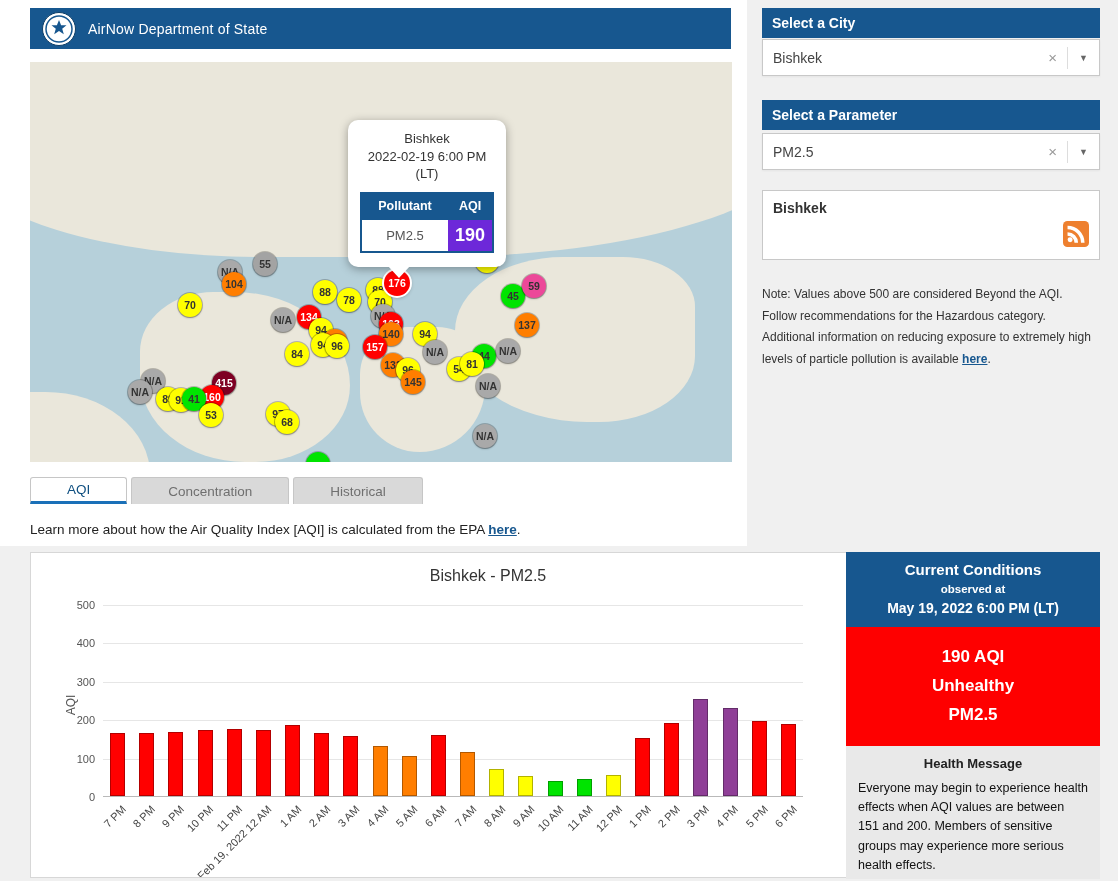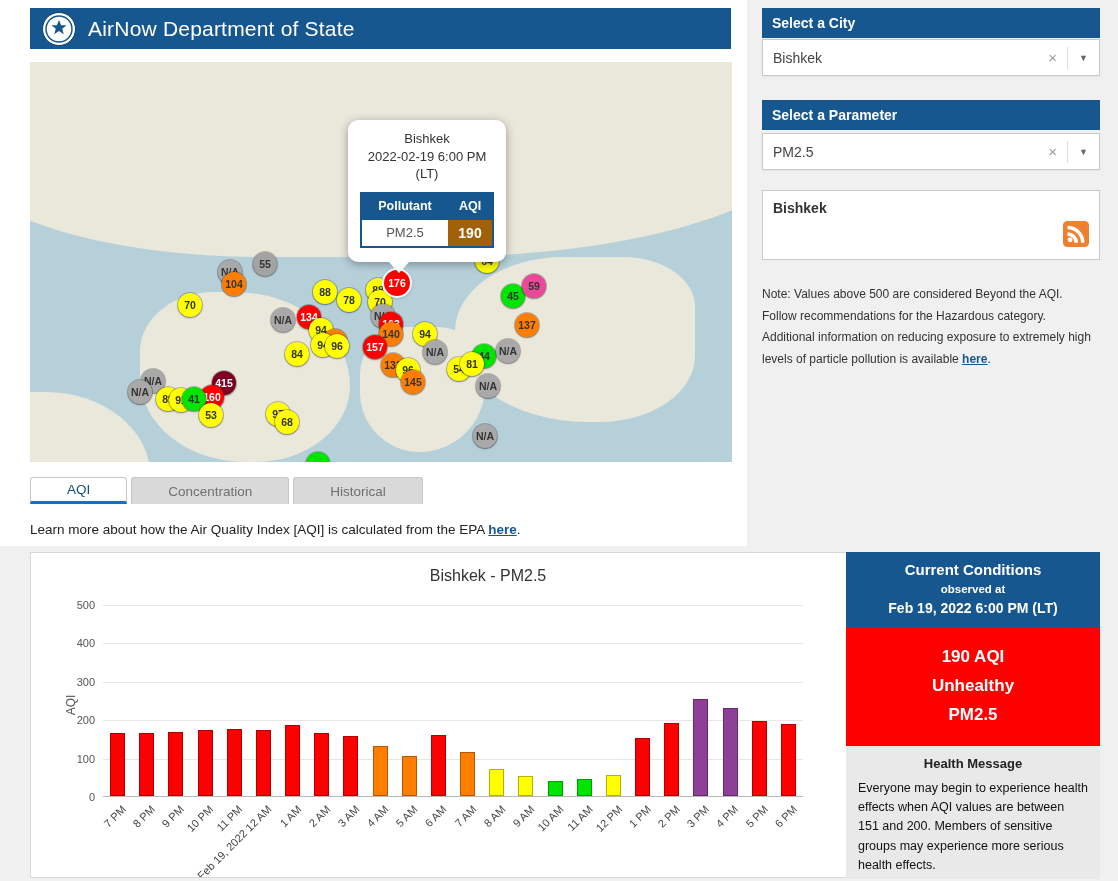--- a/index.html
+++ b/index.html
@@ -3,21 +3,21 @@
 <meta charset="utf-8">
 <style>
   * { box-sizing: border-box; }
   body { margin:0; background:#f0f0f0; font-family:"Liberation Sans", sans-serif; }
   .page { position:relative; width:1118px; height:881px; overflow:hidden; background:#f0f0f0; }
   .left-bg { position:absolute; left:0; top:0; width:747px; height:546px; background:#ffffff; }
 
   
   .app-header { position:absolute; left:30px; top:8px; width:701px; height:41px; background:#17578F;
     display:flex; align-items:center; padding-left:12px; color:#fff; }
-  .app-title { font-size:21px; margin-left:12px; letter-spacing:.2px; }
+  .app-title { font-size:14px; margin-left:12px; letter-spacing:.2px; }
 
   
   .map { position:absolute; left:30px; top:62px; width:702px; height:400px; background:#b6d0da; overflow:hidden; }
   .land { position:absolute; background:#eae7db; }
   .land1 { left:-60px; top:-70px; width:840px; height:265px; border-radius:0 0 45% 35%; }
   .land2 { left:110px; top:230px; width:210px; height:170px; border-radius:35% 55% 45% 50%; }
   .land3 { left:330px; top:265px; width:125px; height:125px; border-radius:40% 40% 55% 50%; }
   .land4 { left:425px; top:195px; width:240px; height:165px; border-radius:45% 30% 40% 55%; }
   .land5 { left:-70px; top:330px; width:190px; height:150px; border-radius:0 55% 45% 0; }
   .markers { position:absolute; inset:0; }
@@ -31,21 +31,21 @@
   .popup { position:absolute; left:318px; top:58px; width:158px; background:#fff; border-radius:10px;
     box-shadow:0 2px 10px rgba(0,0,0,.35); padding:10px 8px 14px; text-align:center; z-index:10; }
   .popup-title { font-size:13px; color:#333; line-height:1.35; }
   .popup-table { width:134px; margin:9px auto 0; border:2px solid #17578F; }
   .pt-row { display:flex; }
   .pt-head { background:#17578F; color:#fff; font-weight:bold; font-size:12.5px; }
   .pt-cell { padding:5px 2px; display:flex; align-items:center; justify-content:center; }
   .pt-c1 { width:86px; }
   .pt-c2 { width:44px; }
   .pt-body .pt-c1 { background:#fff; color:#555; font-size:13px; border-top:2px solid #17578F; }
-  .pt-body .pt-c2 { background:#a16207; color:#fff; font-weight:bold; font-size:14px; border-top:2px solid #17578F; }
+  .pt-body .pt-c2 { background:#6d28d9; color:#fff; font-weight:bold; font-size:18px; border-top:2px solid #17578F; }
   .popup-pointer { position:absolute; left:40px; bottom:-11px; width:0; height:0;
     border-left:11px solid transparent; border-right:11px solid transparent; border-top:12px solid #fff; }
 
   
   .tabs { position:absolute; left:30px; top:477px; display:flex; }
   .tab { height:27px; padding:0 36px; display:flex; align-items:center; justify-content:center; font-size:13.5px;
     background:#d9d9d9; color:#6f6f6f; border:1px solid #c6c6c6; border-bottom:none; margin-right:4px;
     border-radius:3px 3px 0 0; cursor:pointer; }
   .tab.active { background:#fff; color:#0f4f80; border-bottom:3px solid #1a70b8; }
 
@@ -302,21 +302,21 @@
         <div class="xanchor" style="left: 685.417px;">
           <div class="xlabel">6 PM</div>
         </div>
       </div>
   </div>
 
   <div class="cc-card">
     <div class="cc-header">
       <div class="cc-title">Current Conditions</div>
       <div class="cc-observed">observed at</div>
-      <div class="cc-datetime">Feb 19, 2022 6:00 PM (LT)</div>
+      <div class="cc-datetime">May 19, 2022 6:00 PM (LT)</div>
     </div>
     <div class="cc-aqi">
       <div>190 AQI</div>
       <div>Unhealthy</div>
       <div>PM2.5</div>
     </div>
     <div class="cc-health">
       <div class="cc-health-title">Health Message</div>
       <div class="cc-health-text">Everyone may begin to experience health effects when AQI values are between 151 and 200. Members of sensitive groups may experience more serious health effects.</div>
     </div>

